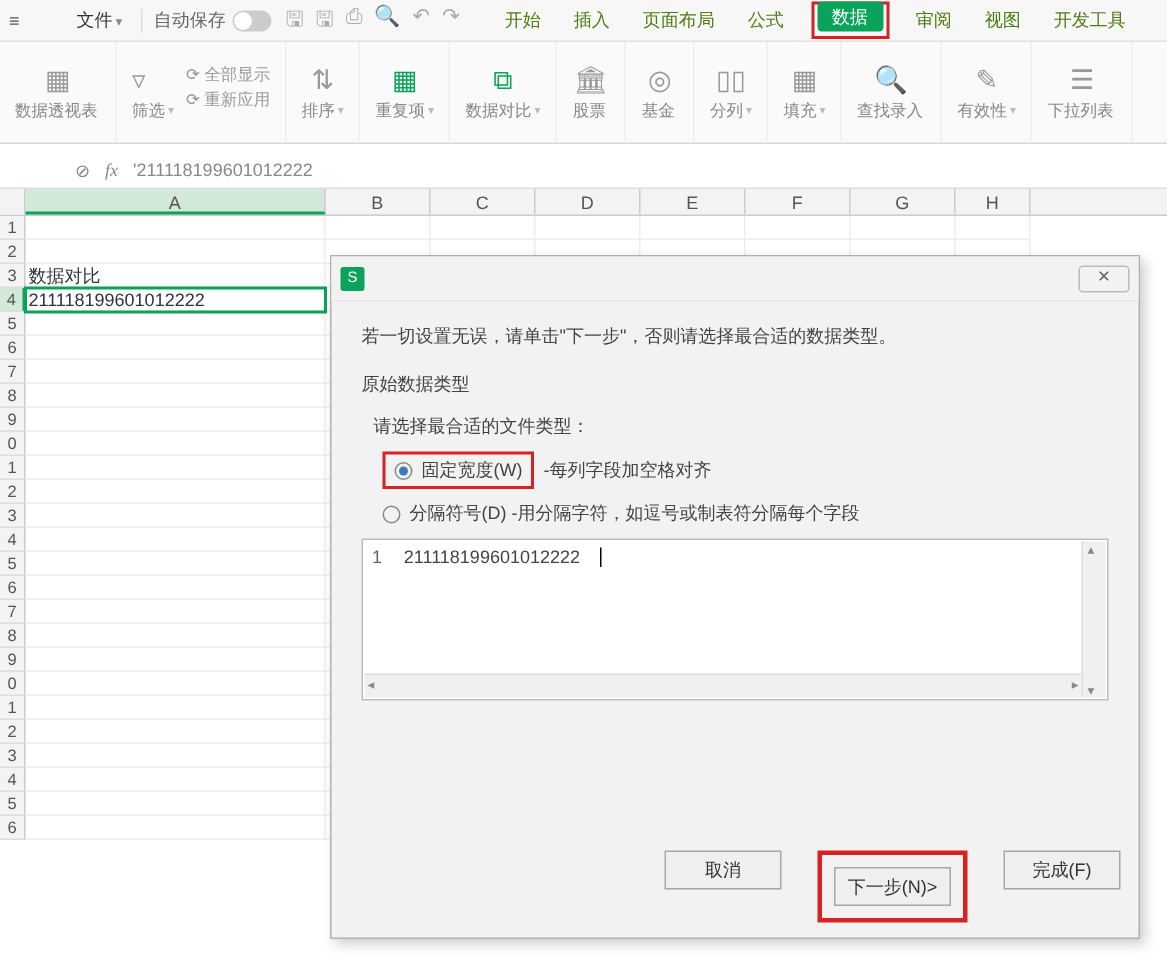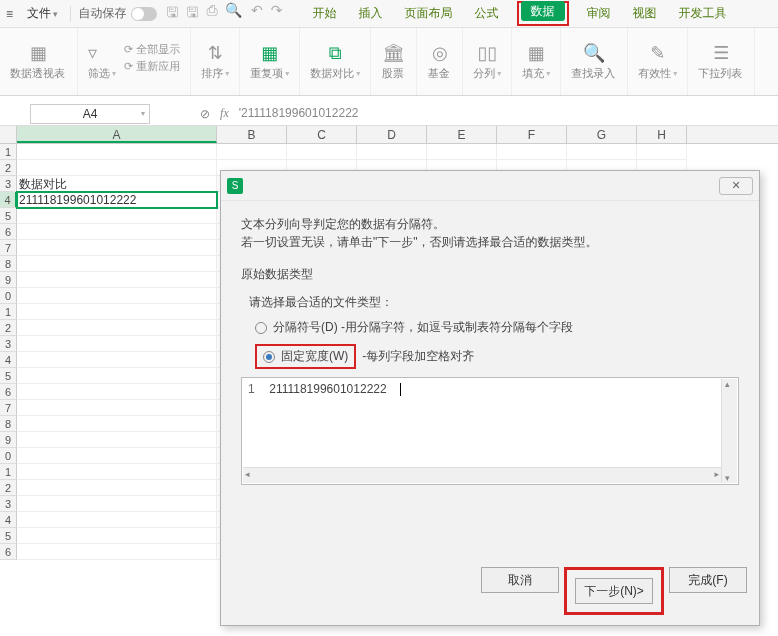--- a/index.html
+++ b/index.html
@@ -1,21 +1,21 @@
 <!DOCTYPE html>
 <html><head>
 <meta charset="utf-8">
 <style>
 * { box-sizing: border-box; margin: 0; padding: 0; font-family: "Microsoft YaHei", sans-serif; }
 body { width: 778px; height: 636px; background: #fff; font-size: 12px; color: #333; overflow: hidden; position: relative; }
 
 
 .menubar { height: 28px; background: #f7f7f7; display: flex; align-items: center; border-bottom: 1px solid #e0e0e0; }
 .menubar .hamburger { padding: 0 6px; color: #555; }
-.menubar .file-btn { padding: 0 8px; color: #333; display: flex; align-items: center; }
+.menubar .file-btn { padding: 0 8px; color: #333; display: flex; align-items: center; margin-left: 24px; }
 .menubar .file-btn::after { content: "▾"; font-size: 9px; margin-left: 2px; color: #888; }
 .menubar .sep { width: 1px; height: 16px; background: #ddd; margin: 0 4px; }
 .menubar .autosave { display: flex; align-items: center; gap: 4px; padding: 0 4px; color: #666; }
 .toggle { width: 26px; height: 14px; border-radius: 7px; background: #ccc; position: relative; }
 .toggle::after { content: ""; position: absolute; width: 12px; height: 12px; background: #fff; border-radius: 50%; top: 1px; left: 1px; }
 .qat { display: flex; gap: 8px; padding: 0 6px; color: #aaa; }
 .qat span { font-size: 14px; }
 .tabs { display: flex; gap: 14px; margin-left: 20px; }
 .tab { padding: 4px 4px; color: #4d7c0f; cursor: pointer; }
 .tab.active { background: #0aa35a; color: #fff; border-radius: 3px; padding: 3px 10px; }
@@ -68,21 +68,21 @@
 .fieldset-label { margin-top: 14px; margin-bottom: 8px; }
 .sub-indent { margin-left: 8px; margin-top: 10px; }
 .radio-row { display: flex; align-items: center; gap: 6px; margin: 8px 0 8px 14px; }
 .radio { width: 12px; height: 12px; border: 1px solid #888; border-radius: 50%; display: inline-block; position: relative; }
 .radio.checked::after { content: ""; position: absolute; width: 6px; height: 6px; background: #3a7abf; border-radius: 50%; top: 2px; left: 2px; }
 .radio-highlight { border: 2px solid #d62222; padding: 2px 6px; display: inline-flex; align-items: center; gap: 6px; }
 .preview-label { margin-top: 70px; }
 .preview-box { margin-top: 6px; height: 108px; background: #fff; border: 1px solid #bbb; padding: 4px 6px; font-family: Consolas,"Courier New"; font-size: 12px; overflow: hidden; position: relative;}
 .preview-box .line-no { color: #666; display:inline-block; width: 14px;}
 .cursor { display:inline-block; width:1px; height:13px; background:#000; vertical-align:middle; margin-left:6px;}
-.dlg-buttons { position: absolute; bottom: 10px; right: 12px; display: flex; gap: 5px; }
+.dlg-buttons { position: absolute; bottom: 10px; right: 12px; display: flex; gap: 24px; }
 .btn { min-width: 78px; height: 26px; border: 1px solid #a7a7a7; background: #efefef; font-size: 12px; color: #333; display:flex; align-items:center; justify-content:center; }
 .btn.disabled { color: #aaa; }
 .btn-highlight { border: 3px solid #d62222; padding: 8px; display: inline-block; }
 .scrollbar-v { position:absolute; right:1px; top:1px; width:16px; bottom:1px; background:#f0f0f0; border-left:1px solid #ddd;}
 .scrollbar-v::before { content:"▴"; position:absolute; top:0; left:3px; font-size:9px; color:#888;}
 .scrollbar-v::after { content:"▾"; position:absolute; bottom:0; left:3px; font-size:9px; color:#888;}
 .scrollbar-h { position:absolute; left:1px; right:17px; height:16px; bottom:1px; background:#f0f0f0; border-top:1px solid #ddd;}
 .scrollbar-h::before { content:"◂"; position:absolute; left:2px; top:1px; font-size:9px; color:#888;}
 .scrollbar-h::after { content:"▸"; position:absolute; right:2px; top:1px; font-size:9px; color:#888;}
 </style>
@@ -178,21 +178,20 @@
     <span class="ricon">✎</span>
     <span class="rlabel">有效性</span>
   </div>
   <div class="rgroup big">
     <span class="ricon">☰</span>
     <span class="rlabel nolabel">下拉列表</span>
   </div>
 </div>
 
 <div class="cellbar">
-  <div class="cellref">A4</div>
   <div class="fxarea">
     <span>⊘</span>
     <span class="fxlabel">fx</span>
     <span class="fxtext"><span>'</span><span>211118199601012222</span></span>
   </div>
 </div>
 
 <div class="grid">
   <div class="colheads">
     <div class="corner"></div>
@@ -494,34 +493,33 @@
       </div>
     </div>
 </div>
 
 <div class="dialog">
   <div class="dlg-title">
     <span class="s-icon">S</span>
     <span class="dlg-close">✕</span>
   </div>
   <div class="dlg-body">
-    <p>文本分列向导判定您的数据有分隔符。</p>
     <p>若一切设置无误，请单击"下一步"，否则请选择最合适的数据类型。</p>
     <p class="fieldset-label">原始数据类型</p>
     <p class="sub-indent">请选择最合适的文件类型：</p>
-    <div class="radio-row">
-      <span class="radio"></span>
-      <span>分隔符号(D)   -用分隔字符，如逗号或制表符分隔每个字段</span>
-    </div>
     <div class="radio-row">
       <span class="radio-highlight">
         <span class="radio checked"></span>
         <span>固定宽度(W)</span>
       </span>
       <span>-每列字段加空格对齐</span>
+    </div>
+    <div class="radio-row">
+      <span class="radio"></span>
+      <span>分隔符号(D)   -用分隔字符，如逗号或制表符分隔每个字段</span>
     </div>
     <div class="preview-box">
       <span class="line-no">1</span>
       <span>211118199601012222</span>
       <span class="cursor"></span>
       <div class="scrollbar-v"></div>
       <div class="scrollbar-h"></div>
     </div>
   </div>
   <div class="dlg-buttons">

